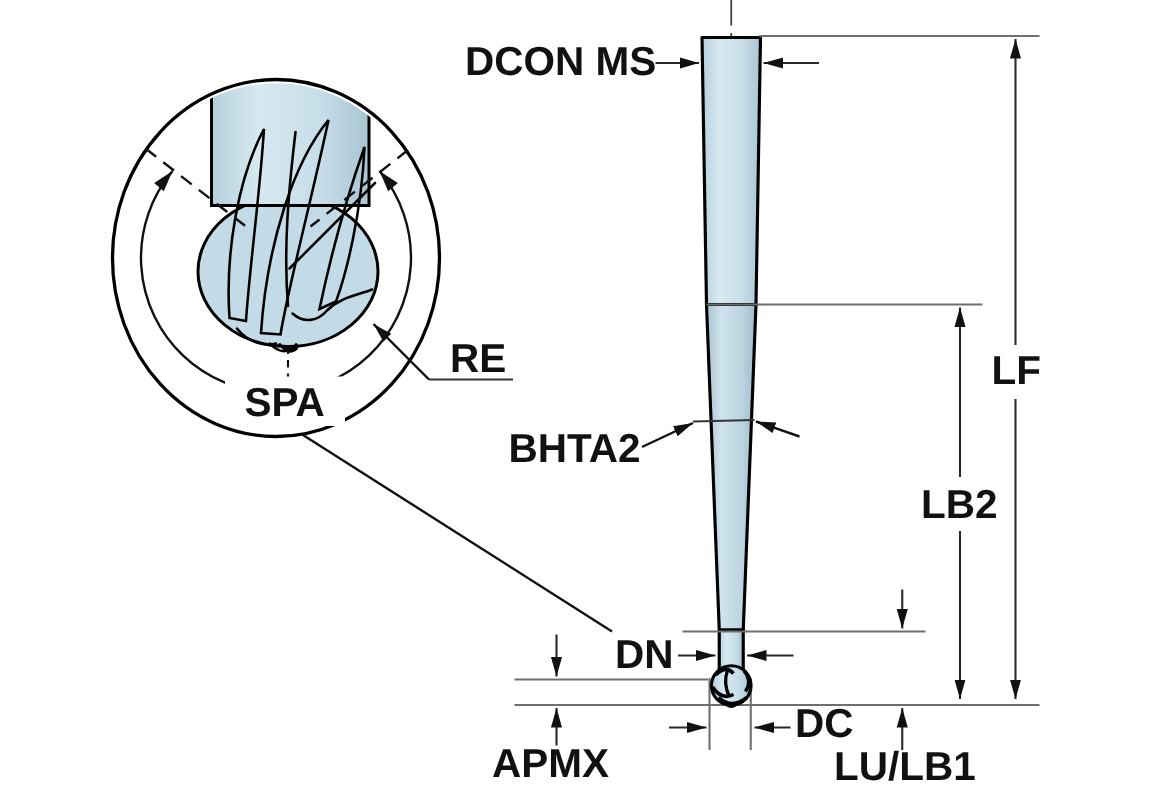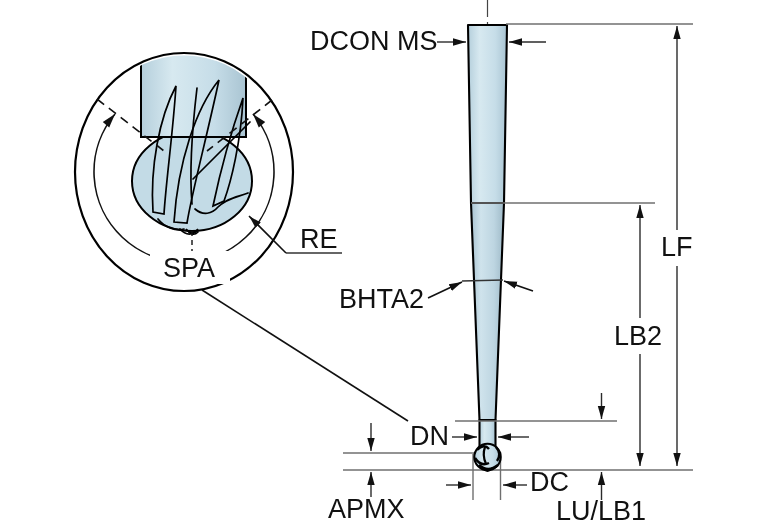--- a/index.html
+++ b/index.html
@@ -1,17 +1,17 @@
 <!DOCTYPE html>
 <html><head>
 <meta charset="utf-8">
 <style>
   html,body{margin:0;padding:0;background:#ffffff;}
   .stage{position:relative;width:767px;height:523px;background:#fff;overflow:hidden;
-         font-family:"Liberation Sans", sans-serif;}
+         font-family:"Liberation Sans", sans-serif;font-weight:bold;}
   svg{display:block;}
   text{font-family:"Liberation Sans", sans-serif;font-size:27px;fill:#111;}
   .extline{stroke:#6f6f6f;stroke-width:1.4;fill:none;}
   .dimline{stroke:#2b2b2b;stroke-width:1.4;fill:none;}
   .leader{stroke:#111;stroke-width:1.6;fill:none;}
   .toolEdge{stroke:#000;stroke-width:2.1;stroke-linejoin:round;}
   .flute{stroke:#000;stroke-width:1.7;fill:none;stroke-linecap:round;}
   .dashref{stroke:#111;stroke-width:1.6;fill:none;stroke-dasharray:9 6;}
 </style>
 </head>

